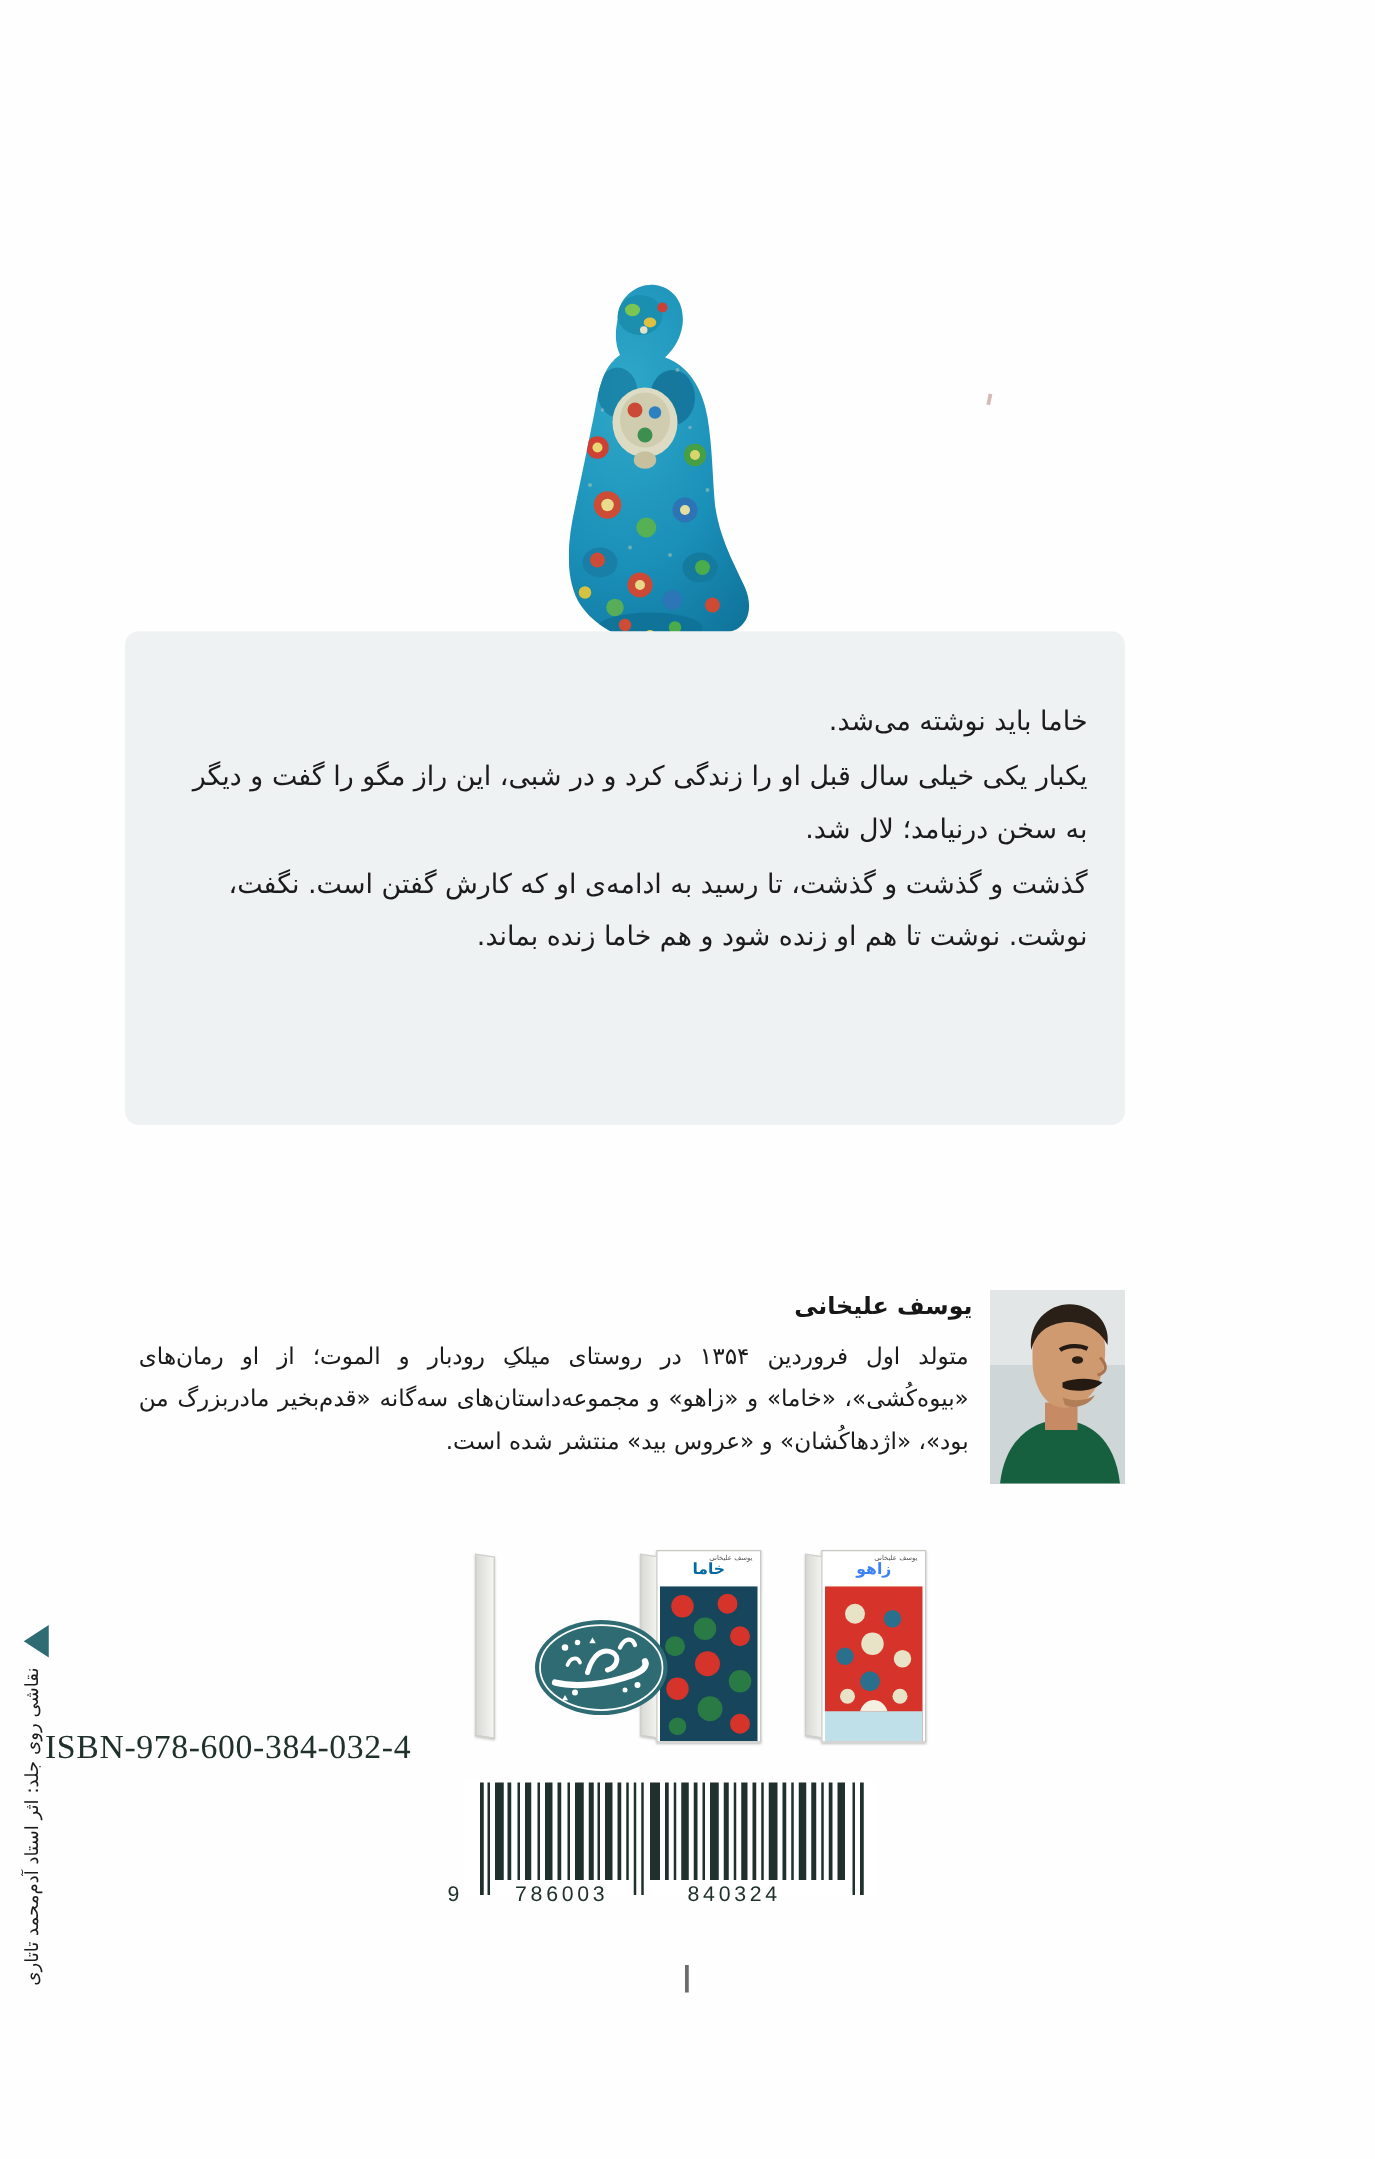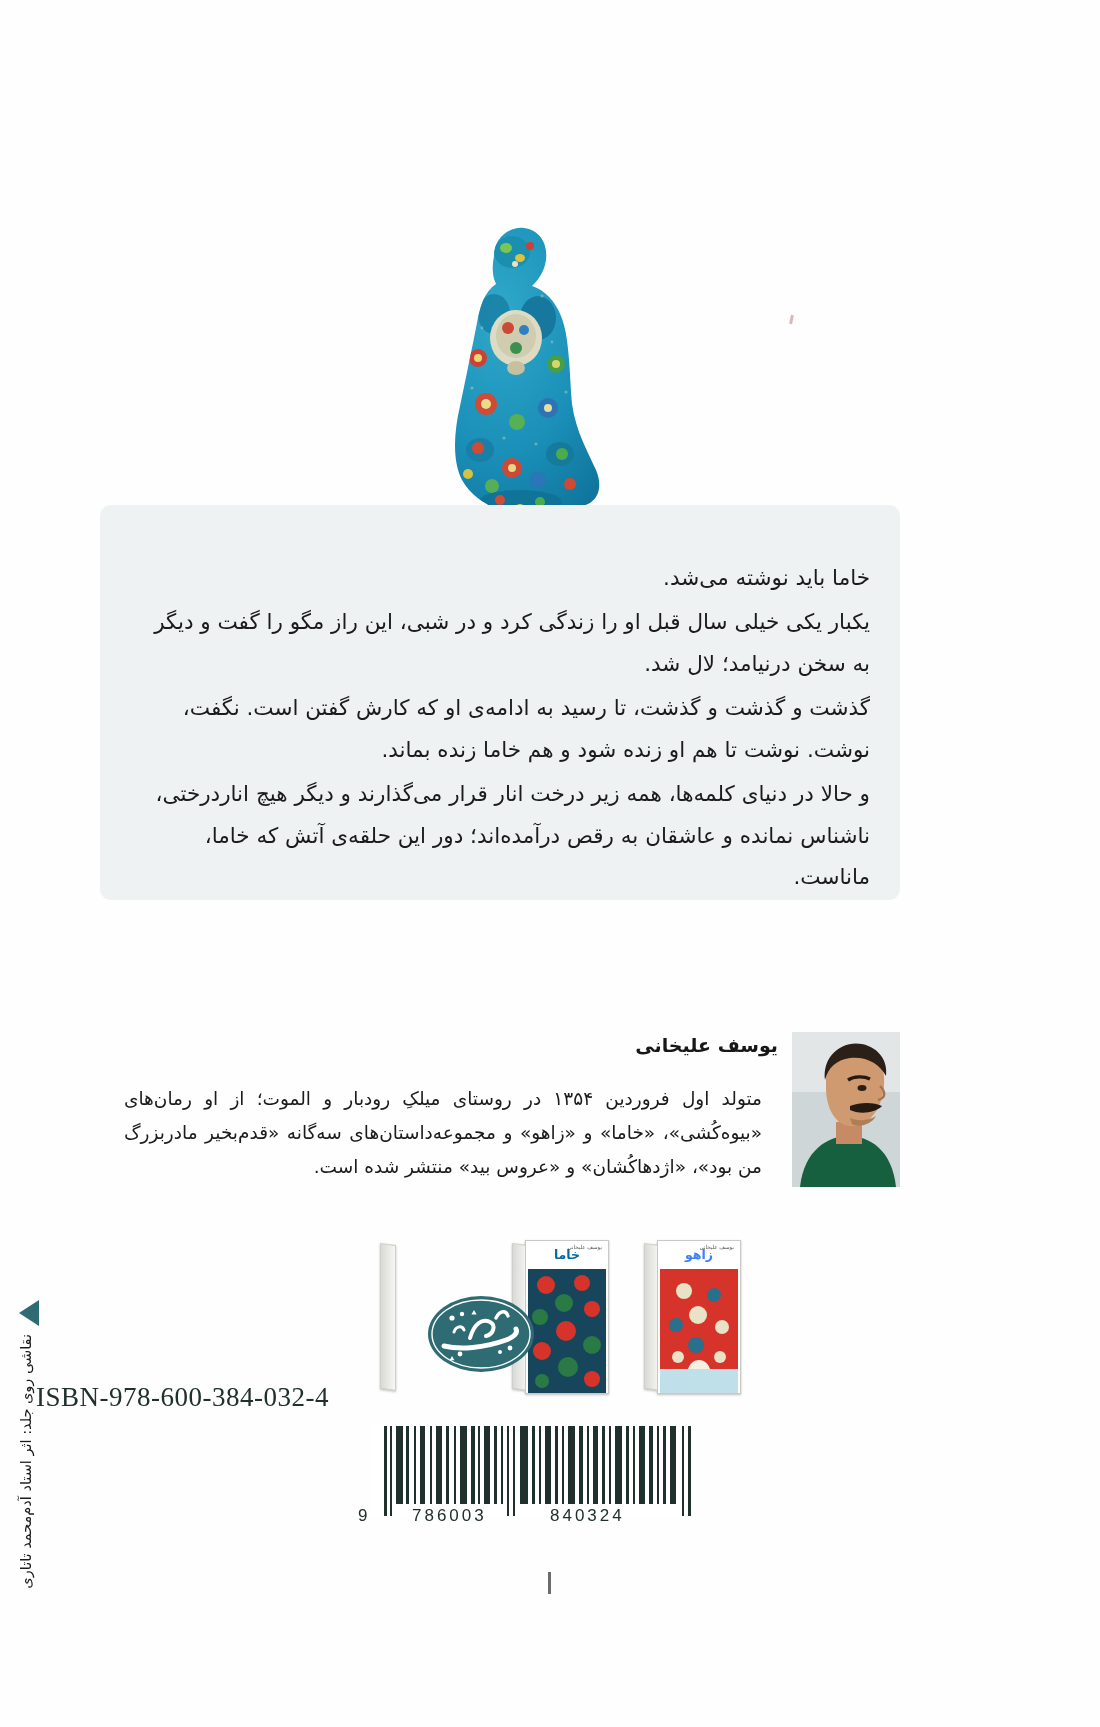--- a/index.html
+++ b/index.html
@@ -63,21 +63,21 @@
     right:122px;top:14px;
     font-size:19px;font-weight:bold;color:#171717;
     direction:rtl;text-align:right;
   }
   .author-bio{
     position:absolute;
     right:122px;left:8px;top:46px;
     direction:rtl;text-align:justify;
     font-size:18.5px;line-height:1.85;color:#1b1b1b;
   }
-  .author-bio p{margin:16px;}
+  .author-bio p{margin:3px;}
 
   
   .books-strip{
     position:absolute;
     left:240px;top:1232px;
     width:520px;height:160px;
   }
   .bk{
     position:absolute;bottom:0;
     width:96px;height:152px;
@@ -285,21 +285,20 @@
       </g>
     </svg>
   </div>
   <div class="speck"></div>
 
   <div class="quote-panel">
     <div class="quote-text">
       <p>خاما باید نوشته می‌شد.</p>
       <p>یکبار یکی خیلی سال قبل او را زندگی کرد و در شبی، این راز مگو را گفت و دیگر به سخن درنیامد؛ لال شد.</p>
       <p>گذشت و گذشت و گذشت، تا رسید به ادامه‌ی او که کارش گفتن است. نگفت، نوشت. نوشت تا هم او زنده شود و هم خاما زنده بماند.</p>
-      <p>و حالا در دنیای کلمه‌ها، همه زیر درخت انار قرار می‌گذارند و دیگر هیچ اناردرختی، ناشناس نمانده و عاشقان به رقص درآمده‌اند؛ دور این حلقه‌ی آتش که خاما، ماناست.</p>
     </div>
   </div>
 
   <div class="author-block">
 
     <div class="author-photo">
       <svg viewBox="0 0 108 155" xmlns="http://www.w3.org/2000/svg" aria-hidden="true">
         <rect x="0" y="0" width="108" height="155" fill="#cfd6d8"></rect>
         <rect x="0" y="0" width="108" height="60" fill="#e2e6e6"></rect>
 

